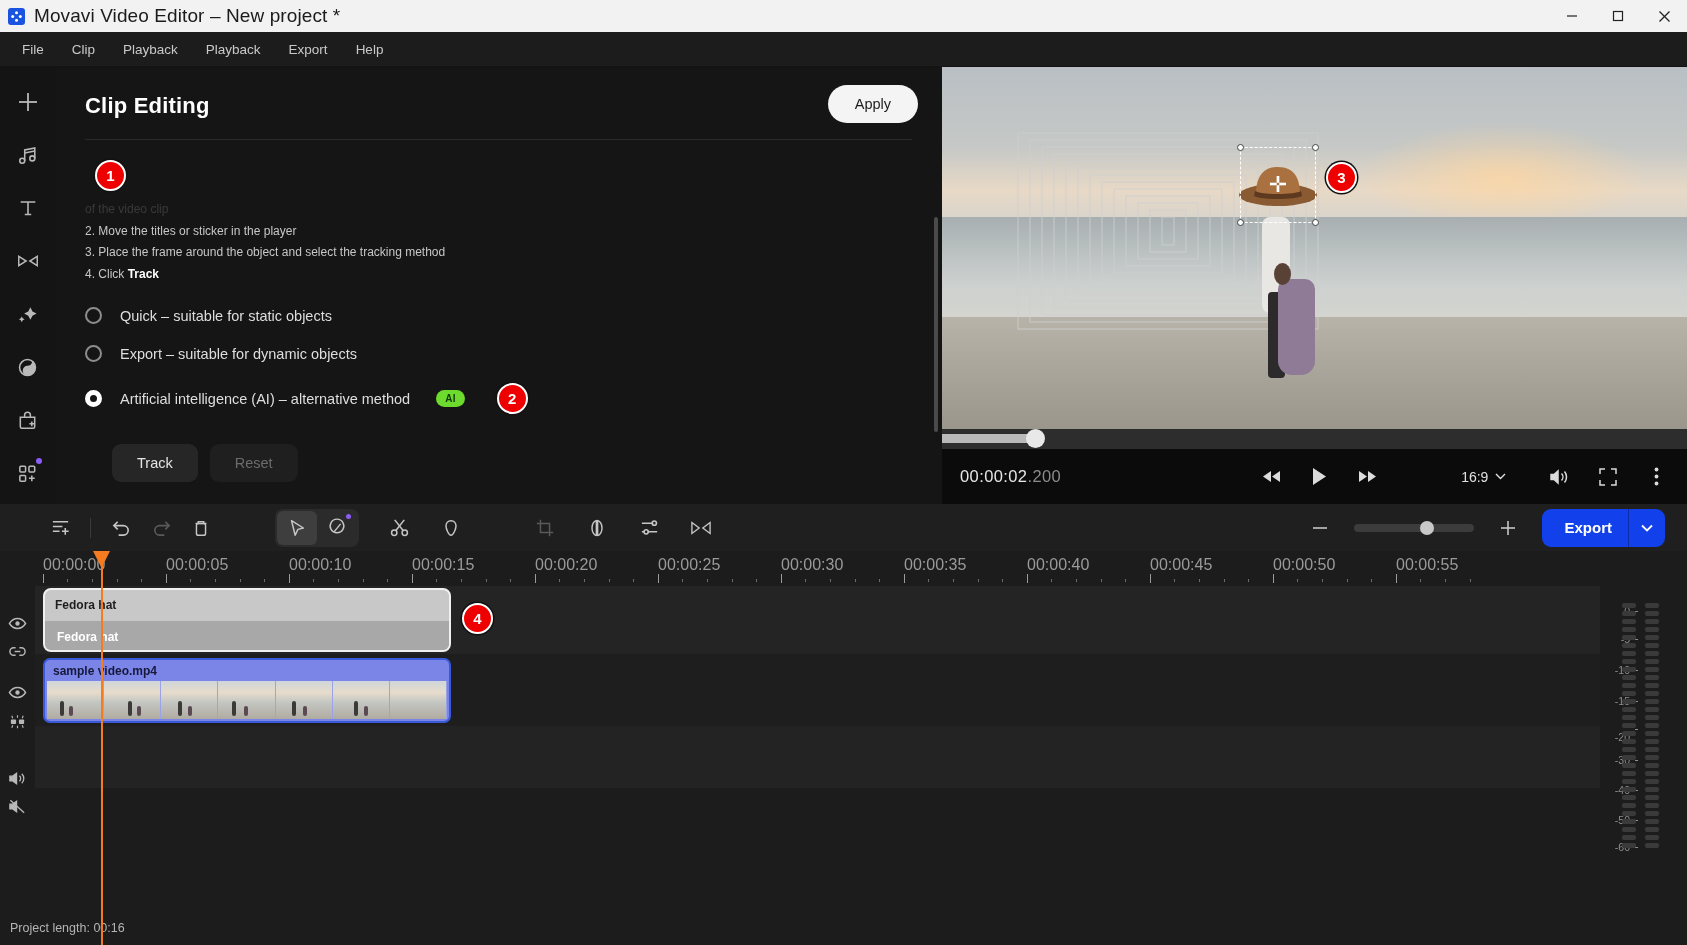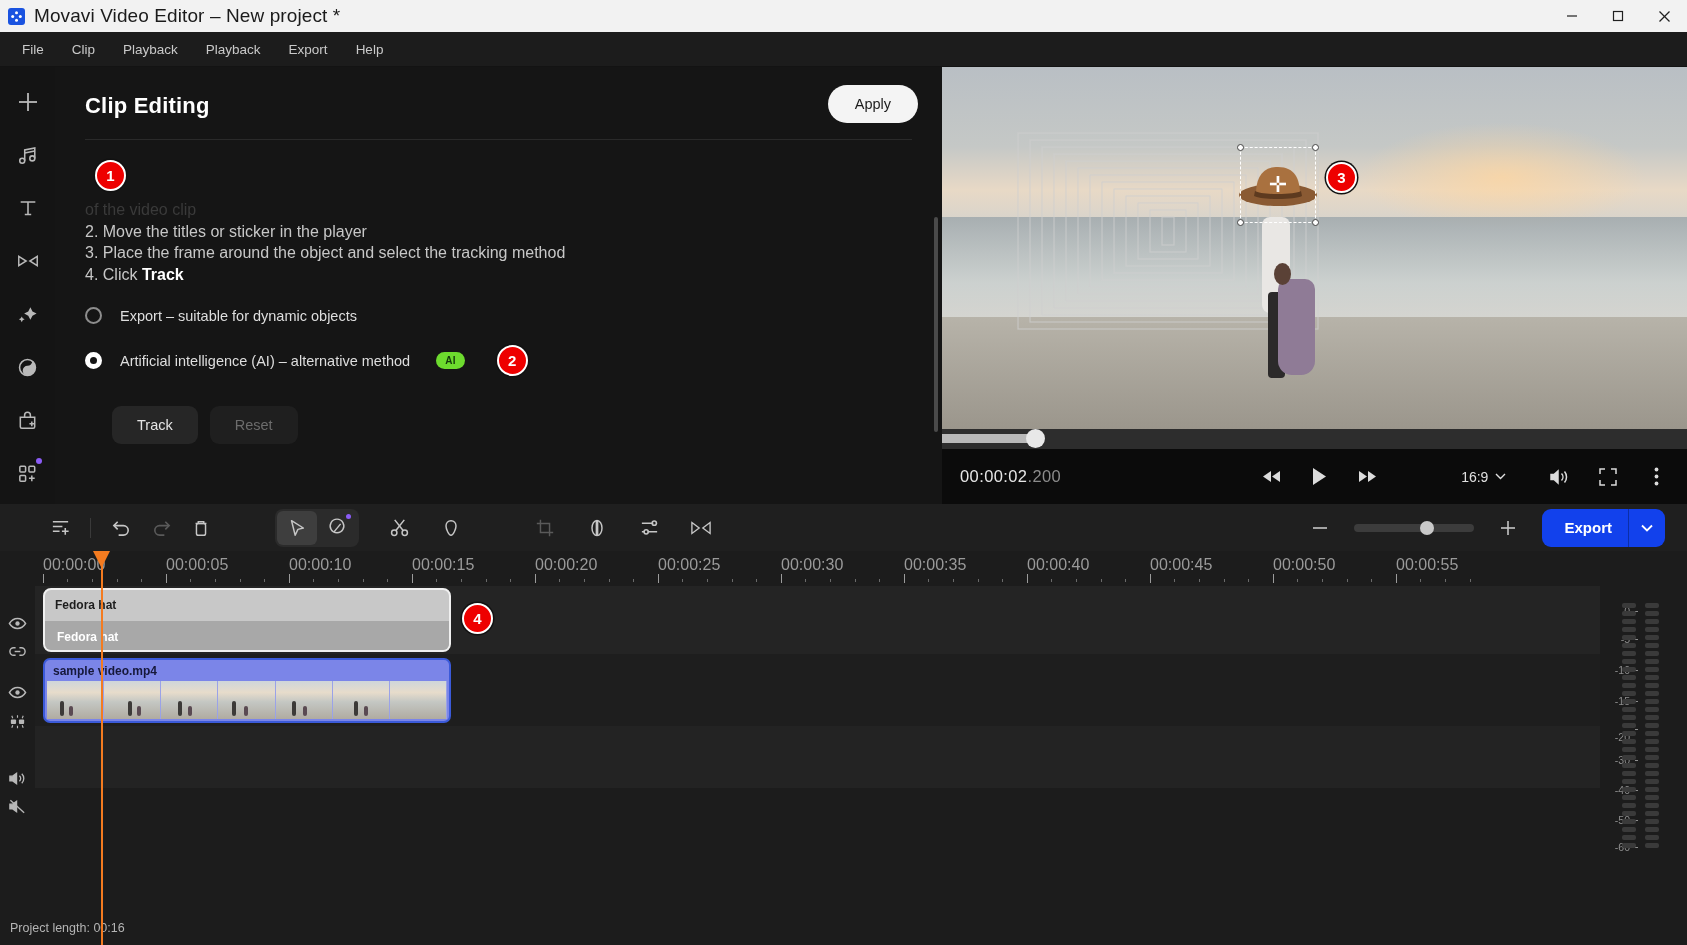--- a/index.html
+++ b/index.html
@@ -70,21 +70,21 @@
   .seg-row { display: flex; align-items: center; padding: 20px 0 0 30px; }
   .segmented {
     display: flex; background: #242424; border-radius: 10px; padding: 5px; gap: 4px;
   }
   .seg {
     padding: 9px 20px; font-size: 14px; border-radius: 7px; color: #d0d0d0;
   }
   .seg.active { background: #3b3b3b; color: #ffffff; }
 
   .instructions {
-    padding: 8px 30px 0 30px; font-size: 16px; line-height: 21.5px; color: #c7c7c7;
+    padding: 8px 30px 0 30px; font-size: 12px; line-height: 21.5px; color: #c7c7c7;
   }
   .instructions .faded { color: #3a3a3a; }
   .instructions b { color: #ffffff; font-weight: bold; }
 
   .radios { padding: 22px 0 0 30px; display: flex; flex-direction: column; gap: 21px; }
   .radio-row { display: flex; align-items: center; gap: 18px; }
   .radio {
     width: 17px; height: 17px; border-radius: 50%; border: 2px solid #8d8d8d;
     flex: none; display: flex; align-items: center; justify-content: center; background: transparent;
   }
@@ -373,20 +373,24 @@
       </div>
 
       <div class="instructions">
         <div class="faded">of the video clip</div>
         <div>2. Move the titles or sticker in the player</div>
         <div>3. Place the frame around the object and select the tracking method</div>
         <div><span>4. Click </span><b>Track</b></div>
       </div>
 
       <div class="radios">
+        <div class="radio-row">
+          <span class="radio"></span>
+          <span class="radio-label">Quick – suitable for static objects</span>
+        </div>
         <div class="radio-row">
           <span class="radio"></span>
           <span class="radio-label">Export – suitable for dynamic objects</span>
         </div>
         <div class="radio-row">
           <span class="radio on"></span>
           <span class="radio-label">Artificial intelligence (AI) – alternative method</span>
           <span class="ai-badge">AI</span>
           <span class="badge" style="position:relative; margin-left:14px;">2</span>
         </div>

